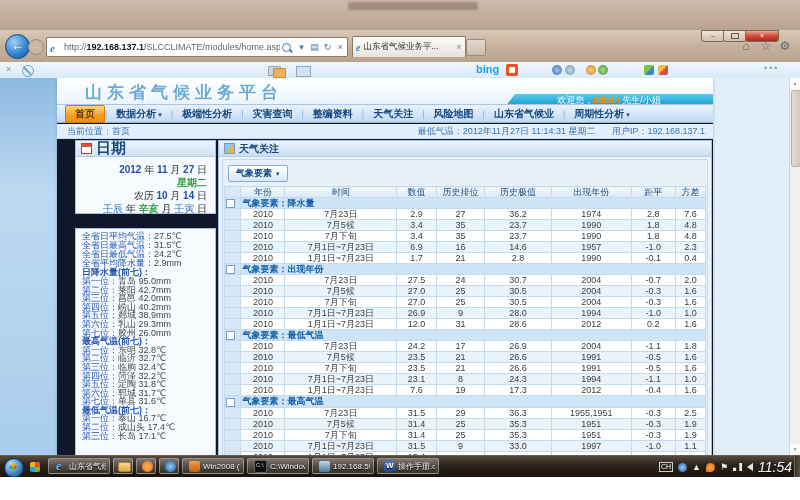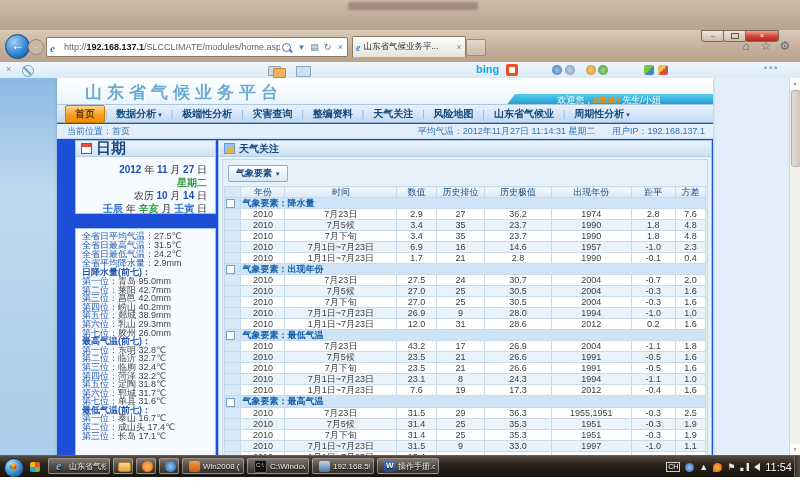--- a/index.html
+++ b/index.html
@@ -64,21 +64,21 @@
   #tb2-dots{left:764px;top:1px;color:#8a9aa8;font-size:9px;letter-spacing:2px;}
   
   #viewport{left:0;top:48px;width:800px;height:377px;background:#e2eef9;overflow:hidden;}
   #vp-left{left:0;top:0;width:57px;height:377px;background:linear-gradient(180deg,#8db9e2,#bdd9f1 30%,#a9cdea);}
   
   #scrollbar{right:0;top:0;width:10px;height:377px;background:#f2f0ec;border-left:1px solid #d8d4cc;}
   .sb-btn{left:0;width:10px;height:11px;background:#fdfdfb;color:#8a8a86;font-size:5px;text-align:center;line-height:11px;}
   #sb-up{top:0;}#sb-down{bottom:0;top:auto;}
   #sb-thumb{left:1px;top:12px;width:8px;height:75px;background:linear-gradient(90deg,#e2ded6,#cfc9bf);border:1px solid #b8b2a6;border-radius:3px;}
   
-  #webpage{left:57px;top:0;width:656px;height:377px;background:#1d4ed8;box-shadow:0 0 3px rgba(60,90,120,.35);}
+  #webpage{left:57px;top:0;width:656px;height:377px;background:#0f172a;box-shadow:0 0 3px rgba(60,90,120,.35);}
   #page-header{left:0;top:0;width:656px;height:26px;background:linear-gradient(180deg,#ffffff,#eaf4fc);}
   #page-title{left:28px;top:3px;font-size:17px;font-weight:bold;color:#6aabd3;letter-spacing:5px;text-shadow:1px 1px 0 #fff;}
   #welcome-badge{left:448px;top:16px;width:208px;height:13px;
     background:linear-gradient(180deg,#55cdf2,#1793c6);clip-path:polygon(10px 0,100% 0,100% 100%,0 100%);
     color:#fff;font-size:9px;line-height:13px;text-align:center;}
   #welcome-badge b{color:#ff9000;font-weight:bold;}
   #nav-bar{left:0;top:26px;width:656px;height:19px;background:linear-gradient(180deg,#e9f2fc,#c3daf2);
     border-top:1px solid #aac6e4;border-bottom:1px solid #8fb0d4;display:flex;align-items:center;padding-left:8px;box-sizing:border-box;}
   .nav-item{font-size:10px;font-weight:bold;color:#17487e;padding:1px 9px;white-space:nowrap;}
   .nav-item.active{background:linear-gradient(180deg,#ffd794,#f6a024 55%,#ef8d0a);border:1px solid #cf7a00;border-radius:2px;color:#6a3800;}
@@ -96,21 +96,21 @@
   .ph-icon{width:9px;height:9px;margin:0 4px 0 5px;flex:none;}
   .icon-cal{background:#fff;border:1px solid #c04030;position:relative;}
   .icon-cal::before{content:"";position:absolute;left:0;top:0;right:0;height:3px;background:#e05040;}
   .icon-chart{background:linear-gradient(90deg,#f09030 33%,#4a90d9 33%,#4a90d9 66%,#7ab84a 66%);border:1px solid #8aa8c8;}
   .icon-page{background:linear-gradient(135deg,#8ec6f0 50%,#f0b040 50%);border:1px solid #6a9ac8;}
   #panel-calendar{left:18px;top:62px;width:139px;height:72px;}
   #calendar-body{padding:6px 8px 0 0;text-align:right;font-size:10px;line-height:13px;color:#333;}
   .seg-num{color:#1d4fc0;font-weight:bold;}
   .seg-lbl{color:#333;}
   .seg-green{color:#2e9e3e;font-weight:bold;}
-  .seg-blue{color:#2a6fc8;font-weight:bold;}
+  .seg-blue{color:#2a6fc8;font-weight:normal;}
   #panel-weather{left:18px;top:150px;width:139px;height:227px;overflow:hidden;}
   #weather-body{padding:3px 4px 0 6px;font-size:9px;line-height:8.6px;}
   .stat-row{white-space:nowrap;margin-bottom:.5px;}
   .stat-label,.rank-label,.sec-head{color:#2456b0;}
   .stat-value,.rank-value{color:#444;}
   .sec-head{font-weight:bold;}
   .rank-row{text-align:left;white-space:nowrap;padding-right:2px;}
   
   #main-panel{left:161px;top:62px;width:492px;height:315px;border:1px solid #a4c2e0;background:#eaf3fb;}
   #main-head{height:15px;background:linear-gradient(180deg,#ecf4fc,#c9def2);border-bottom:1px solid #b4cce4;
@@ -162,21 +162,21 @@
   .tbi-rdp{background:linear-gradient(#c4d8ec,#4878a8);}
   .tbi-word{background:linear-gradient(#4a78c8,#24448c);}
   .tbi-word::after{content:"W";position:absolute;left:2px;top:0;color:#fff;font-size:8px;font-weight:bold;}
   #tray{right:8px;top:0;height:22px;display:flex;align-items:center;gap:5px;}
   .tray-ico{color:#e8e8e8;font-size:9px;line-height:22px;}
   #tray-lang{border:1px solid #cfcfcf;font-size:7px;color:#fff;padding:0 1px;line-height:8px;}
   #tray-globe{width:9px;height:9px;border-radius:50%;background:radial-gradient(#9ac8f0,#2858a8);}
   #tray-fox{width:9px;height:9px;border-radius:50% 50% 50% 0;background:radial-gradient(#ffb040,#e06010);}
   #tray-net{width:9px;height:8px;background:linear-gradient(0deg,#e8e8e8 0,#e8e8e8 100%);clip-path:polygon(0 60%,0 100%,100% 100%,100% 0,70% 0,70% 100%,35% 100%,35% 60%);}
   #tray-vol{width:0;height:0;border:4px solid transparent;border-right:6px solid #e8e8e8;border-left:none;}
-  #tray-time{color:#fff;font-size:11px;text-shadow:0 1px 1px #000;}
+  #tray-time{color:#fff;font-size:14px;text-shadow:0 1px 1px #000;font-style:italic;}
   #show-desktop{right:0;top:0;width:5px;height:22px;background:linear-gradient(90deg,#3a332a,#585046);border-left:1px solid #726858;}
   #bottom-white{left:0;top:477px;width:800px;height:23px;background:#fff;}
 </style>
 </head>
 <body>
 
 <div class="abs" id="desktop-top">
   <div class="abs" id="bg-smudge"></div>
 </div>
 
@@ -253,21 +253,21 @@
           <span class="nav-sep">|</span>
           <span class="nav-item">风险地图</span>
           <span class="nav-sep">|</span>
           <span class="nav-item">山东省气候业</span>
           <span class="nav-sep">|</span>
           <span class="nav-item">周期性分析<span class="nav-arrow"> ▾</span></span>
         </div>
       <div class="abs" id="crumb-row">
         <span id="crumb-left">当前位置：首页</span>
         <span id="crumb-right">
-          <span>平均气温：2012年11月27日 11:14:31 星期二</span>
+          <span>最低气温：2012年11月27日 11:14:31 星期二</span>
           <span>用户IP：192.168.137.1</span>
         </span>
       </div>
 
       <div class="panel" id="panel-calendar">
         <div class="panel-head">
           <span class="ph-icon icon-cal"></span>
           <span>日期</span>
         </div>
         <div id="calendar-body">
@@ -452,21 +452,21 @@
                     <td>1.6</td>
                   </tr>
                   <tr class="group-row">
                     <td><span class="cbox"></span></td>
                     <td colspan="8">气象要素：最低气温</td>
                   </tr>
                   <tr class="r-even">
                     <td></td>
                     <td>2010</td>
                     <td>7月23日</td>
-                    <td>43.2</td>
+                    <td>24.2</td>
                     <td>17</td>
                     <td>26.9</td>
                     <td>2004</td>
                     <td>-1.1</td>
                     <td>1.8</td>
                   </tr>
                   <tr class="r-odd">
                     <td></td>
                     <td>2010</td>
                     <td>7月5候</td>

